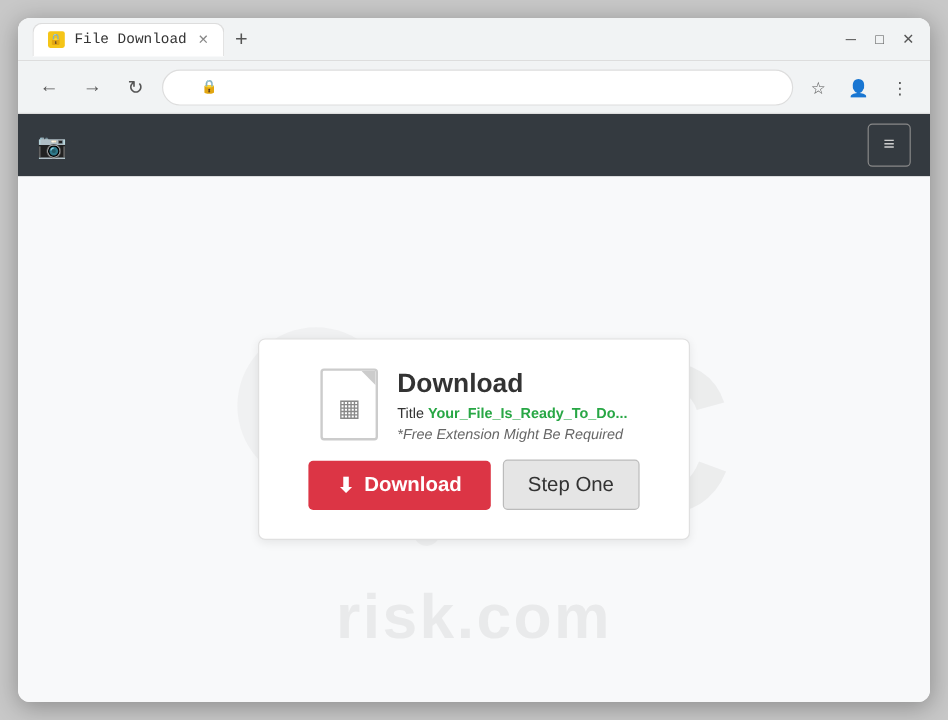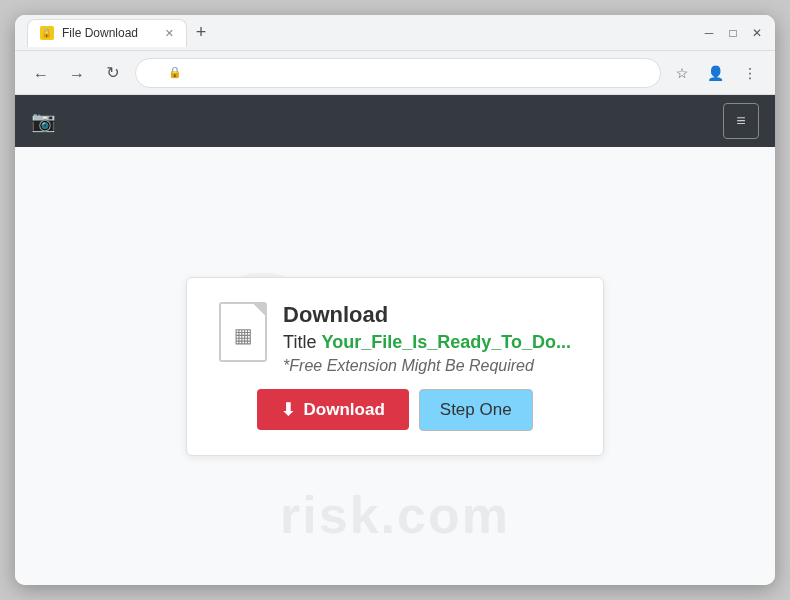--- a/index.html
+++ b/index.html
@@ -67,20 +67,21 @@
       display: flex;
       align-items: center;
       justify-content: center;
       font-size: 9px;
       color: #333;
     }
 
     .tab-title {
       flex: 1;
       font-size: 12px;
+      font-family: Liberation Mono, monospace;
     }
 
     .tab-close {
       font-size: 11px;
       color: #888;
       cursor: pointer;
     }
 
     .new-tab-btn {
       width: 28px;
@@ -338,31 +339,31 @@
       gap: 4px;
     }
 
     .file-info-title {
       font-size: 22px;
       font-weight: bold;
       color: #333;
     }
 
     .file-info-name-row {
-      font-size: 18px;
+      font-size: 12px;
       color: #333;
     }
 
     .file-name-value {
       color: #28a745;
       font-weight: bold;
     }
 
     .file-note {
-      font-size: 16px;
+      font-size: 12px;
       color: #666;
       font-style: italic;
     }
 
     .card-buttons {
       display: flex;
       gap: 10px;
       align-items: center;
     }
 
@@ -374,21 +375,21 @@
       padding: 10px 24px;
       font-size: 17px;
       font-weight: bold;
       cursor: pointer;
       display: flex;
       align-items: center;
       gap: 8px;
     }
 
     .btn-step-one {
-      background: #7dd3fc;
+      background: #e5e5e5;
       color: #333;
       border: 1px solid #bbb;
       border-radius: 4px;
       padding: 10px 20px;
       font-size: 17px;
       cursor: pointer;
     }
   </style>
 </head>
 <body>

